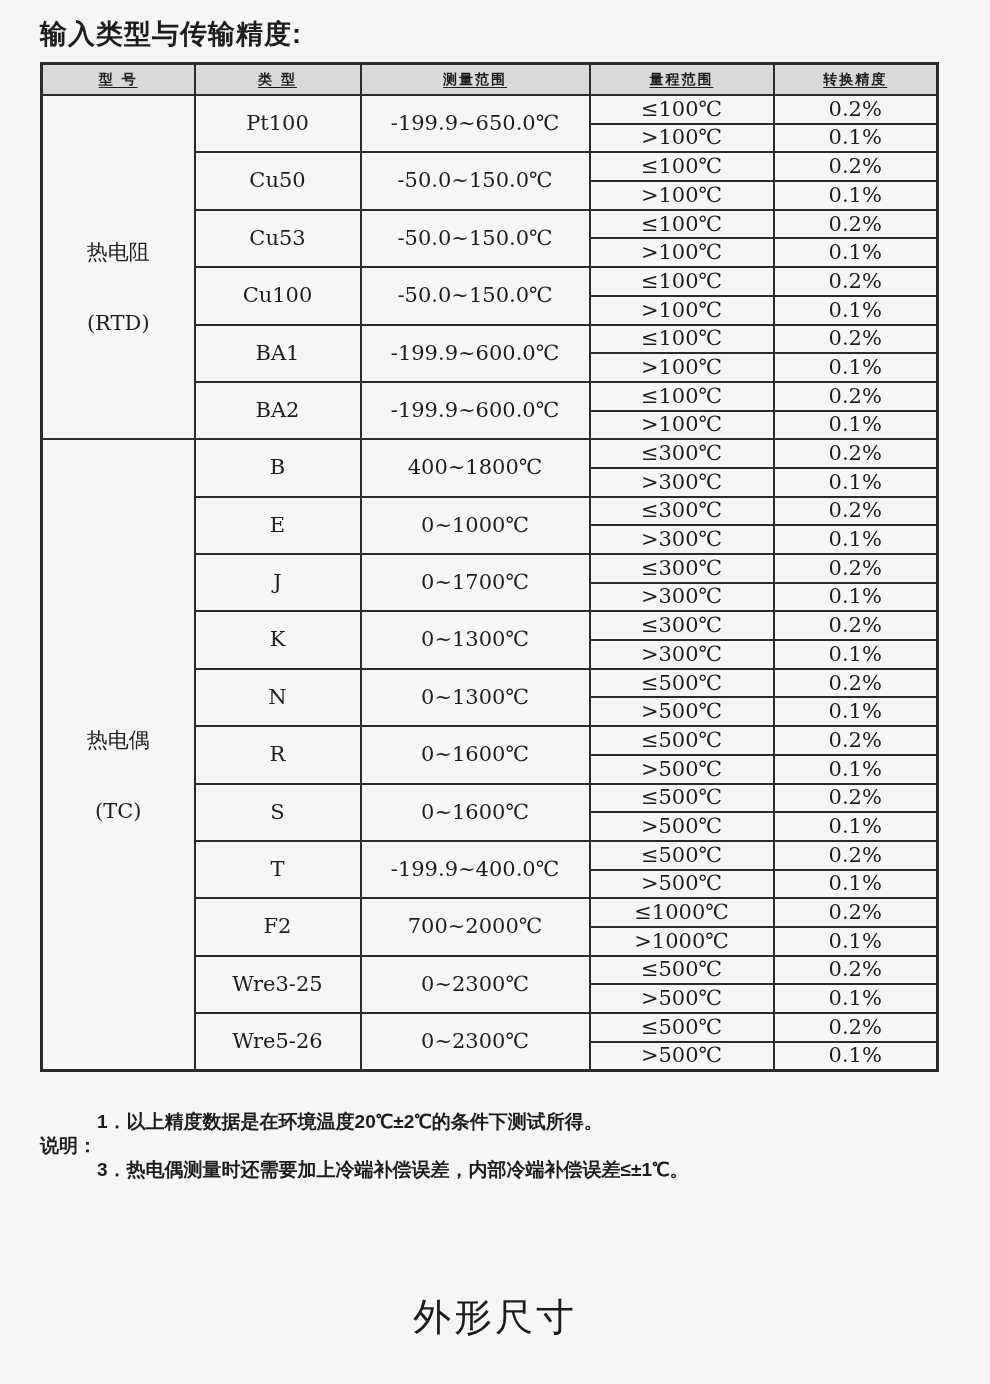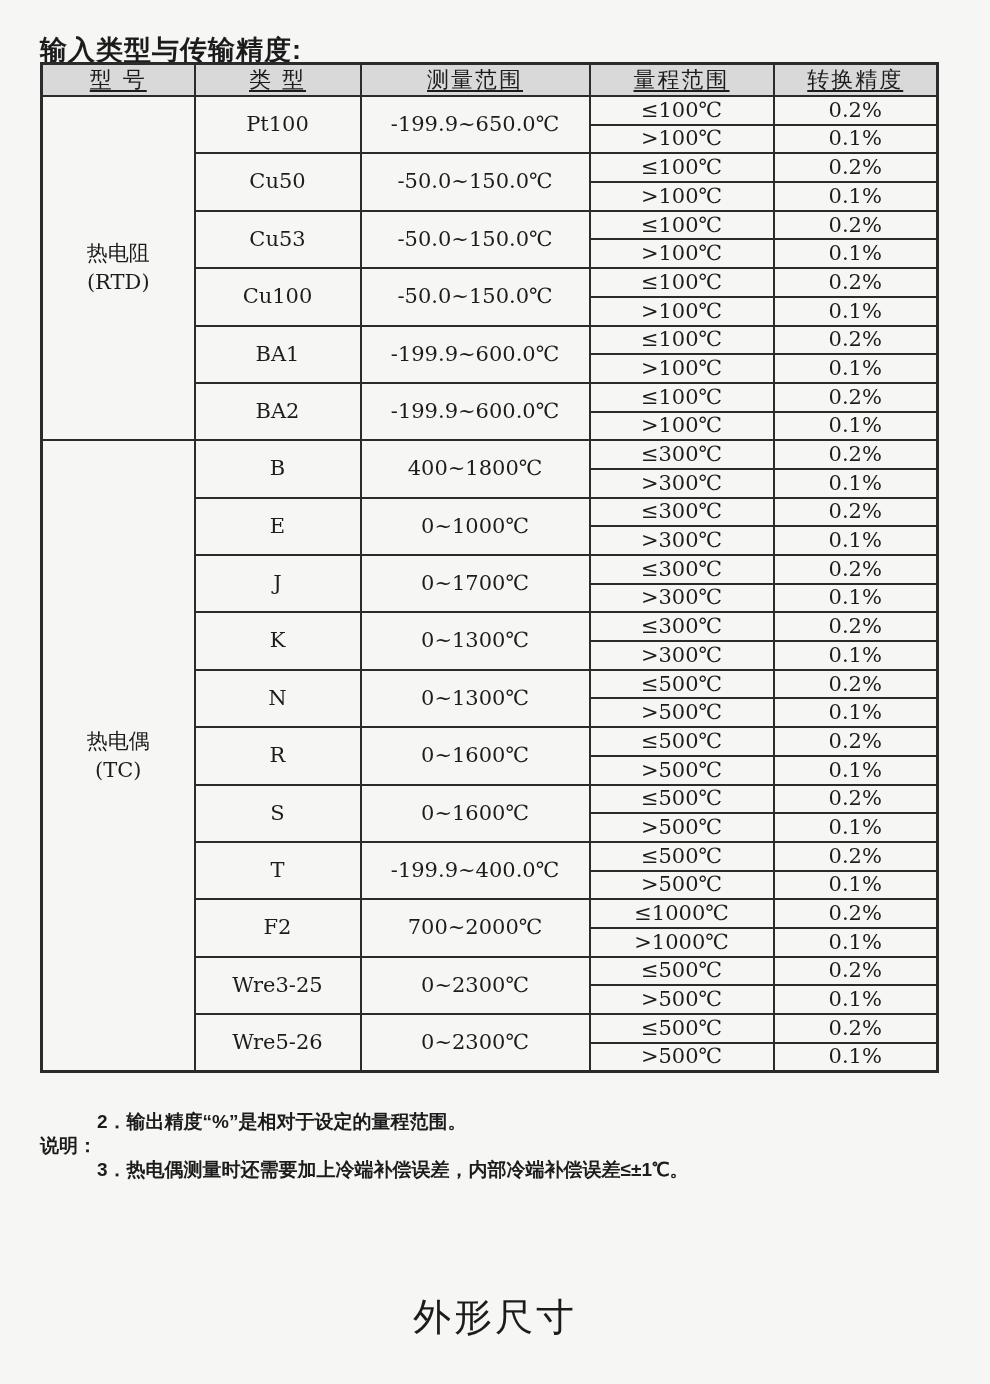--- a/index.html
+++ b/index.html
@@ -9,46 +9,46 @@
     --text:#1c1c1c;
   }
   html,body{margin:0;padding:0;}
   body{
     width:990px;height:1384px;position:relative;overflow:hidden;
     background:var(--page-bg);color:var(--text);
     font-family:"Liberation Sans",sans-serif;
   }
   .title{
     position:absolute;left:40px;top:16px;
-    font-size:27px;font-weight:bold;letter-spacing:1px;margin-top:16px;
+    font-size:27px;font-weight:bold;letter-spacing:1px;
   }
   .spec-table{
     position:absolute;left:40px;top:62px;
     border-collapse:collapse;table-layout:fixed;
     border:3px solid var(--border);
   }
   .spec-table th,.spec-table td{
     border:2px solid var(--border);
     text-align:center;vertical-align:middle;
     padding:0;overflow:hidden;
     font-family:"DejaVu Serif","Liberation Serif",serif;
   }
   .spec-table thead th{
     background:var(--header-bg);
-    font-size:22px;font-weight:normal;height:29px;
+    font-size:14px;font-weight:bold;height:29px;
     letter-spacing:2px;
   }
   .spec-table thead th span{
     text-decoration:underline;
     text-underline-offset:3px;
   }
   .spec-table tbody tr{height:28.7px;}
   .spec-table td{font-size:21px;line-height:1.2;}
   .model-cell{font-size:22px;}
-  .model-cell div{line-height:29px;}
+  .model-cell div{line-height:29px;margin-top:42px;}
   .group-top{border-top-width:3px;}
   .thin-bottom{border-bottom-width:1px;}
   .thin-top{border-top-width:1px;border-radius:9px;}
   .notes{
     position:absolute;left:40px;top:1098px;
     display:flex;align-items:center;
     font-size:19px;font-weight:bold;
   }
   .notes-label{line-height:48px;white-space:nowrap;}
   .notes-list > div{line-height:48px;white-space:nowrap;}
@@ -258,18 +258,18 @@
       <tr>
         <td class="thin-top">&gt;500℃</td>
         <td class="thin-top">0.1%</td>
       </tr>
     </tbody>
 </table>
 
 <div class="notes">
   <span class="notes-label">说明：</span>
   <div class="notes-list">
-    <div>2．输出精度“%”是相对于设定的量程范围。</div>
+    <div>1．以上精度数据是在环境温度20℃±2℃的条件下测试所得。</div>
     <div>3．热电偶测量时还需要加上冷端补偿误差，内部冷端补偿误差≤±1℃。</div>
   </div>
 </div>
 
 <div class="section-heading">外形尺寸</div>
 
 </body></html>

